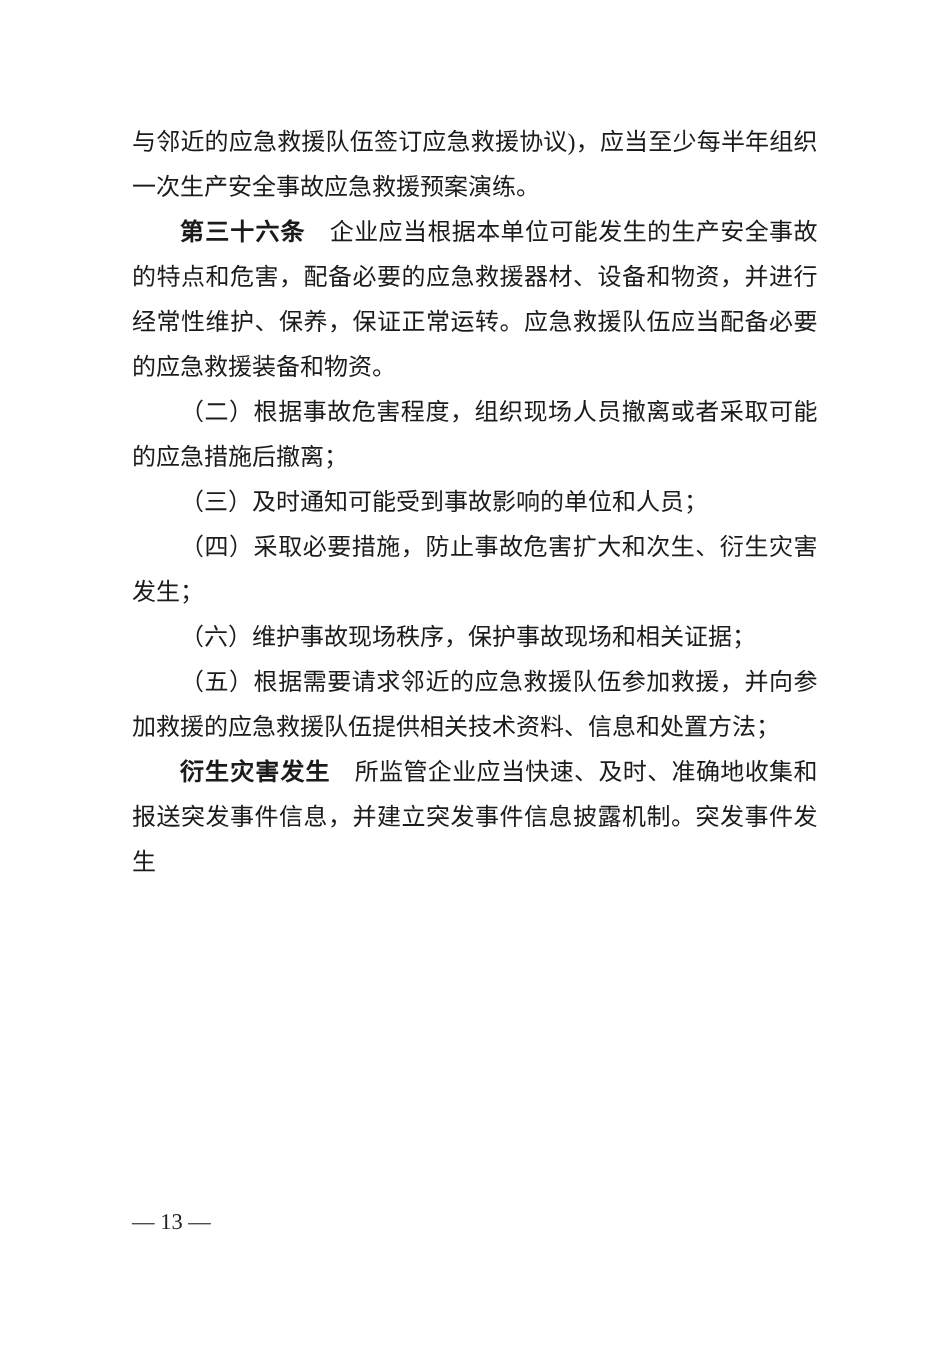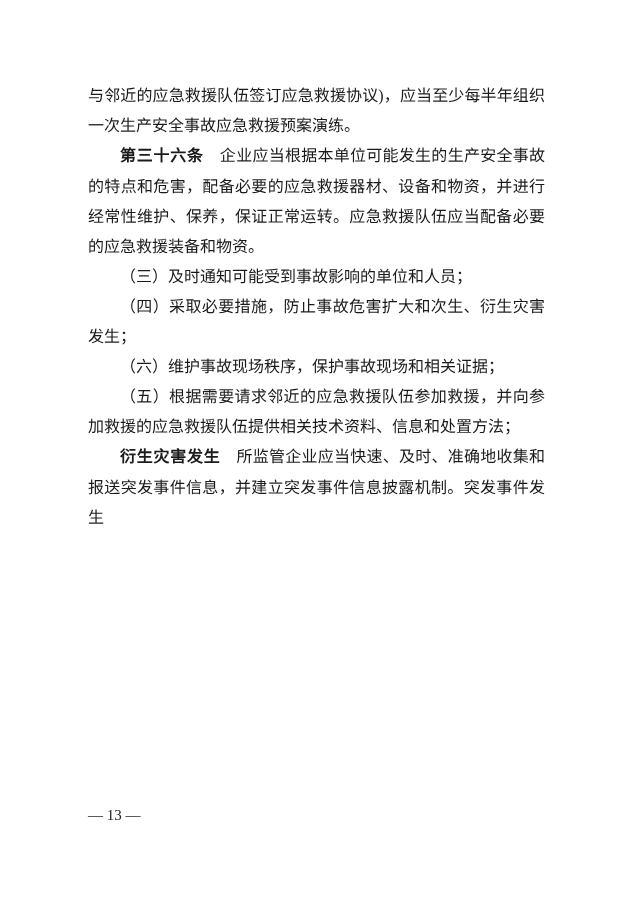--- a/index.html
+++ b/index.html
@@ -25,40 +25,40 @@
     font-size: 16px;
     line-height: 30px;
     text-align: justify;
   }
   .para { text-indent: 2em; }
   .para.continuation { text-indent: 0; }
   .article-no {
     font-weight: bold;
     margin-right: 1em;
     letter-spacing: 0.5px;
-    font-family: Liberation Mono, monospace;
   }
   .footer {
     position: absolute;
     left: 88px;
     top: 804px;
     width: 457px;
     text-align: left;
     font-size: 15px;
     line-height: 22px;
     color: #222222;
   }
 </style>
 </head>
 <body>
 
 <div class="page">
   <div class="content" id="paragraphs">
       <p class="para continuation"><span>与邻近的应急救援队伍签订应急救援协议)，应当至少每半年组织一次生产安全事故应急救援预案演练。</span></p>
       <p class="para article"><b class="article-no">第三十六条</b><span>企业应当根据本单位可能发生的生产安全事故的特点和危害，配备必要的应急救援器材、设备和物资，并进行经常性维护、保养，保证正常运转。应急救援队伍应当配备必要的应急救援装备和物资。</span></p>
+      <p class="para list-item"><span>（二）根据事故危害程度，组织现场人员撤离或者采取可能的应急措施后撤离；</span></p>
       <p class="para list-item"><span>（三）及时通知可能受到事故影响的单位和人员；</span></p>
       <p class="para list-item"><span>（四）采取必要措施，防止事故危害扩大和次生、衍生灾害发生；</span></p>
       <p class="para list-item"><span>（六）维护事故现场秩序，保护事故现场和相关证据；</span></p>
       <p class="para list-item"><span>（五）根据需要请求邻近的应急救援队伍参加救援，并向参加救援的应急救援队伍提供相关技术资料、信息和处置方法；</span></p>
       <p class="para article"><b class="article-no">衍生灾害发生</b><span>所监管企业应当快速、及时、准确地收集和报送突发事件信息，并建立突发事件信息披露机制。突发事件发生</span></p>
     </div>
   <div class="footer">
     <span>— 13 —</span>
   </div>
 </div>

